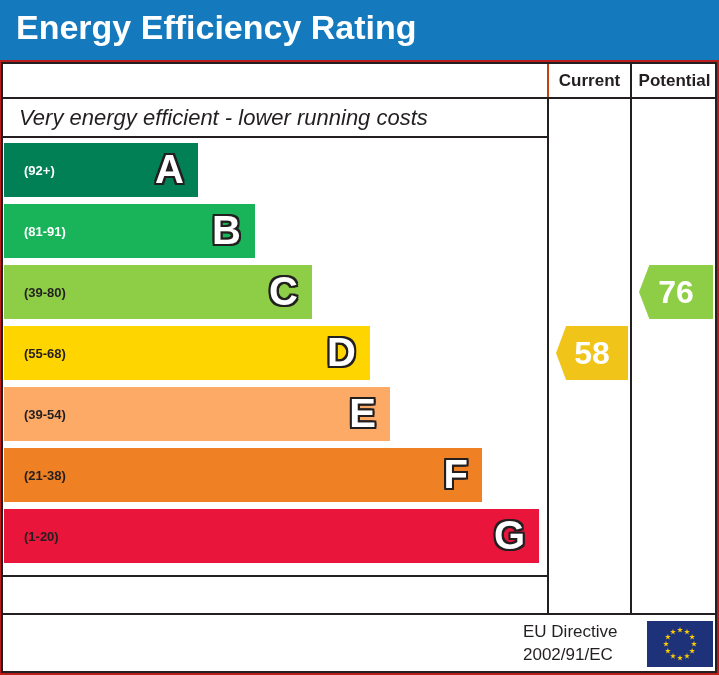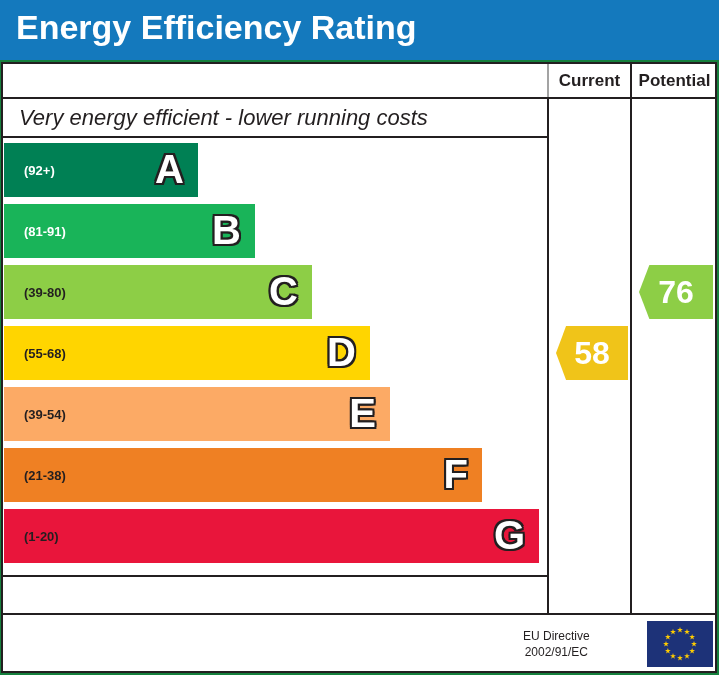--- a/index.html
+++ b/index.html
@@ -7,21 +7,21 @@
     padding: 0;
     background: #ffffff;
   }
   body {
     font-family: "Liberation Sans", sans-serif;
   }
   #epc {
     position: relative;
     width: 719px;
     height: 675px;
-    background: #15803d;
+    background: #b91c1c;
     overflow: hidden;
   }
 
   
   .title-bar {
     position: absolute;
     left: 0;
     top: 0;
     width: 719px;
     height: 60px;
@@ -64,21 +64,21 @@
     position: absolute;
     top: 0;
     height: 33px;
     line-height: 33px;
     text-align: center;
     font-size: 17px;
     font-weight: bold;
     color: #231f20;
     box-sizing: border-box;
   }
-  .hdr-current   { left: 544px; width: 83px; border-left: 2px solid #a3a3a3; }
+  .hdr-current   { left: 544px; width: 83px; border-left: 2px solid #c2410c; }
   .hdr-potential { left: 627px; width: 87px; border-left: 2px solid #231f20; }
 
   
   .vrule {
     position: absolute;
     top: 35px;
     width: 2px;
     background: #231f20;
   }
   .vrule-a { left: 544px; height: 514px; }
@@ -176,24 +176,24 @@
     font-size: 25px;
     font-weight: bold;
     color: #231f20;
     white-space: nowrap;
   }
   .footer-directive {
     position: absolute;
     left: 520px;
     top: 50%;
     transform: translateY(-50%);
-    font-size: 12px;
+    font-size: 17px;
     color: #231f20;
     line-height: 1.35;
-    text-align: center;
+    text-align: left;
     white-space: nowrap;
   }
   .eu-flag {
     position: absolute;
     left: 644px;
     top: 50%;
     transform: translateY(-50%);
     width: 66px;
     height: 46px;
     background: #1d3278;

